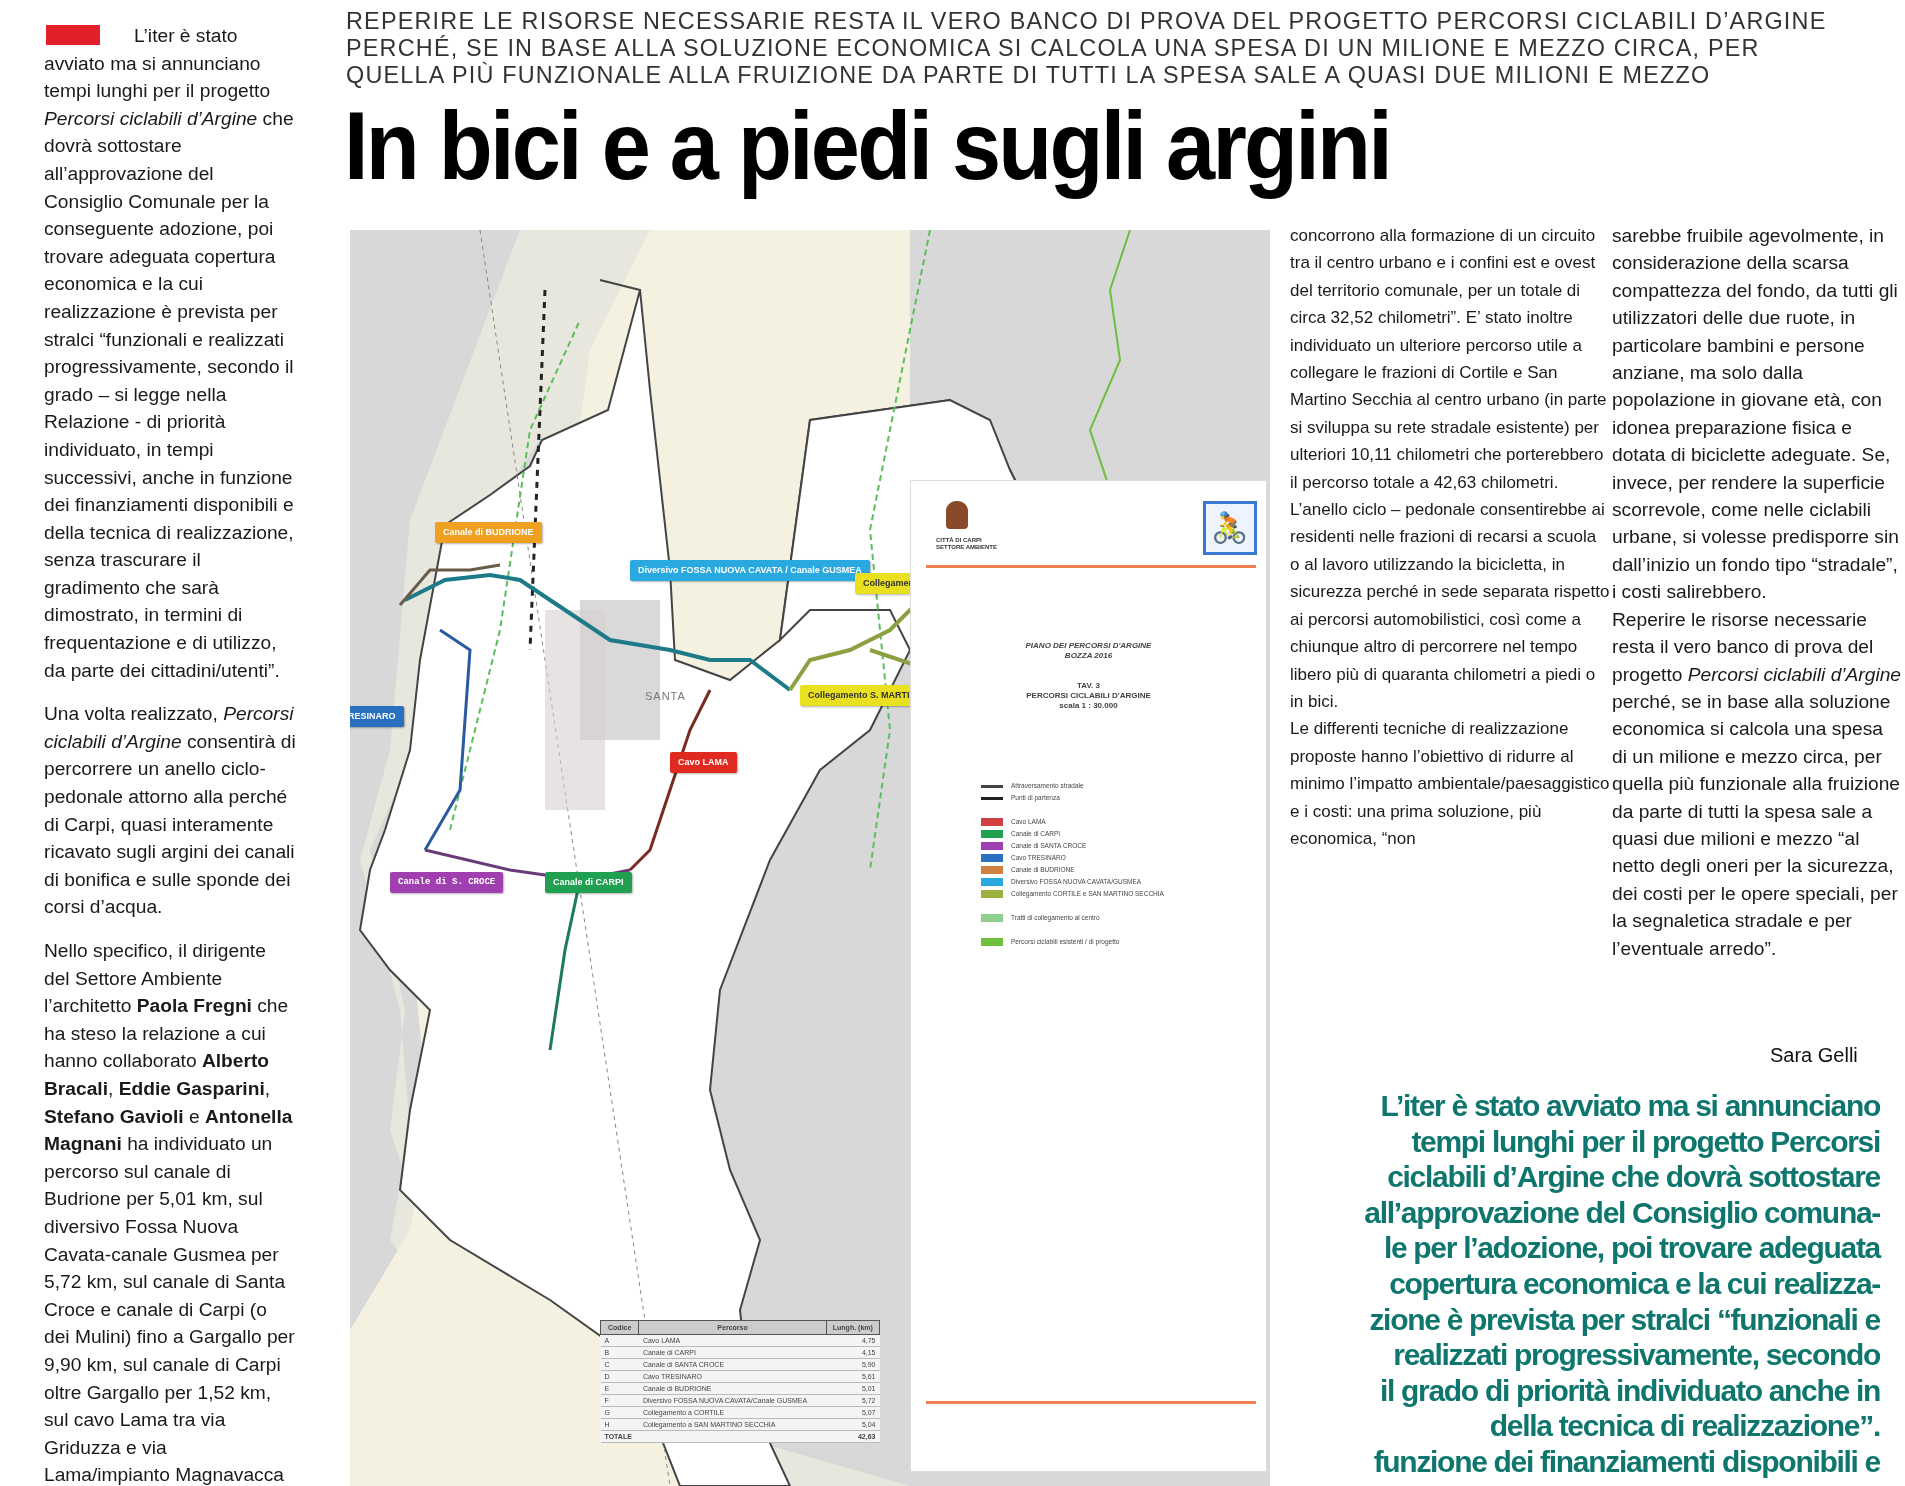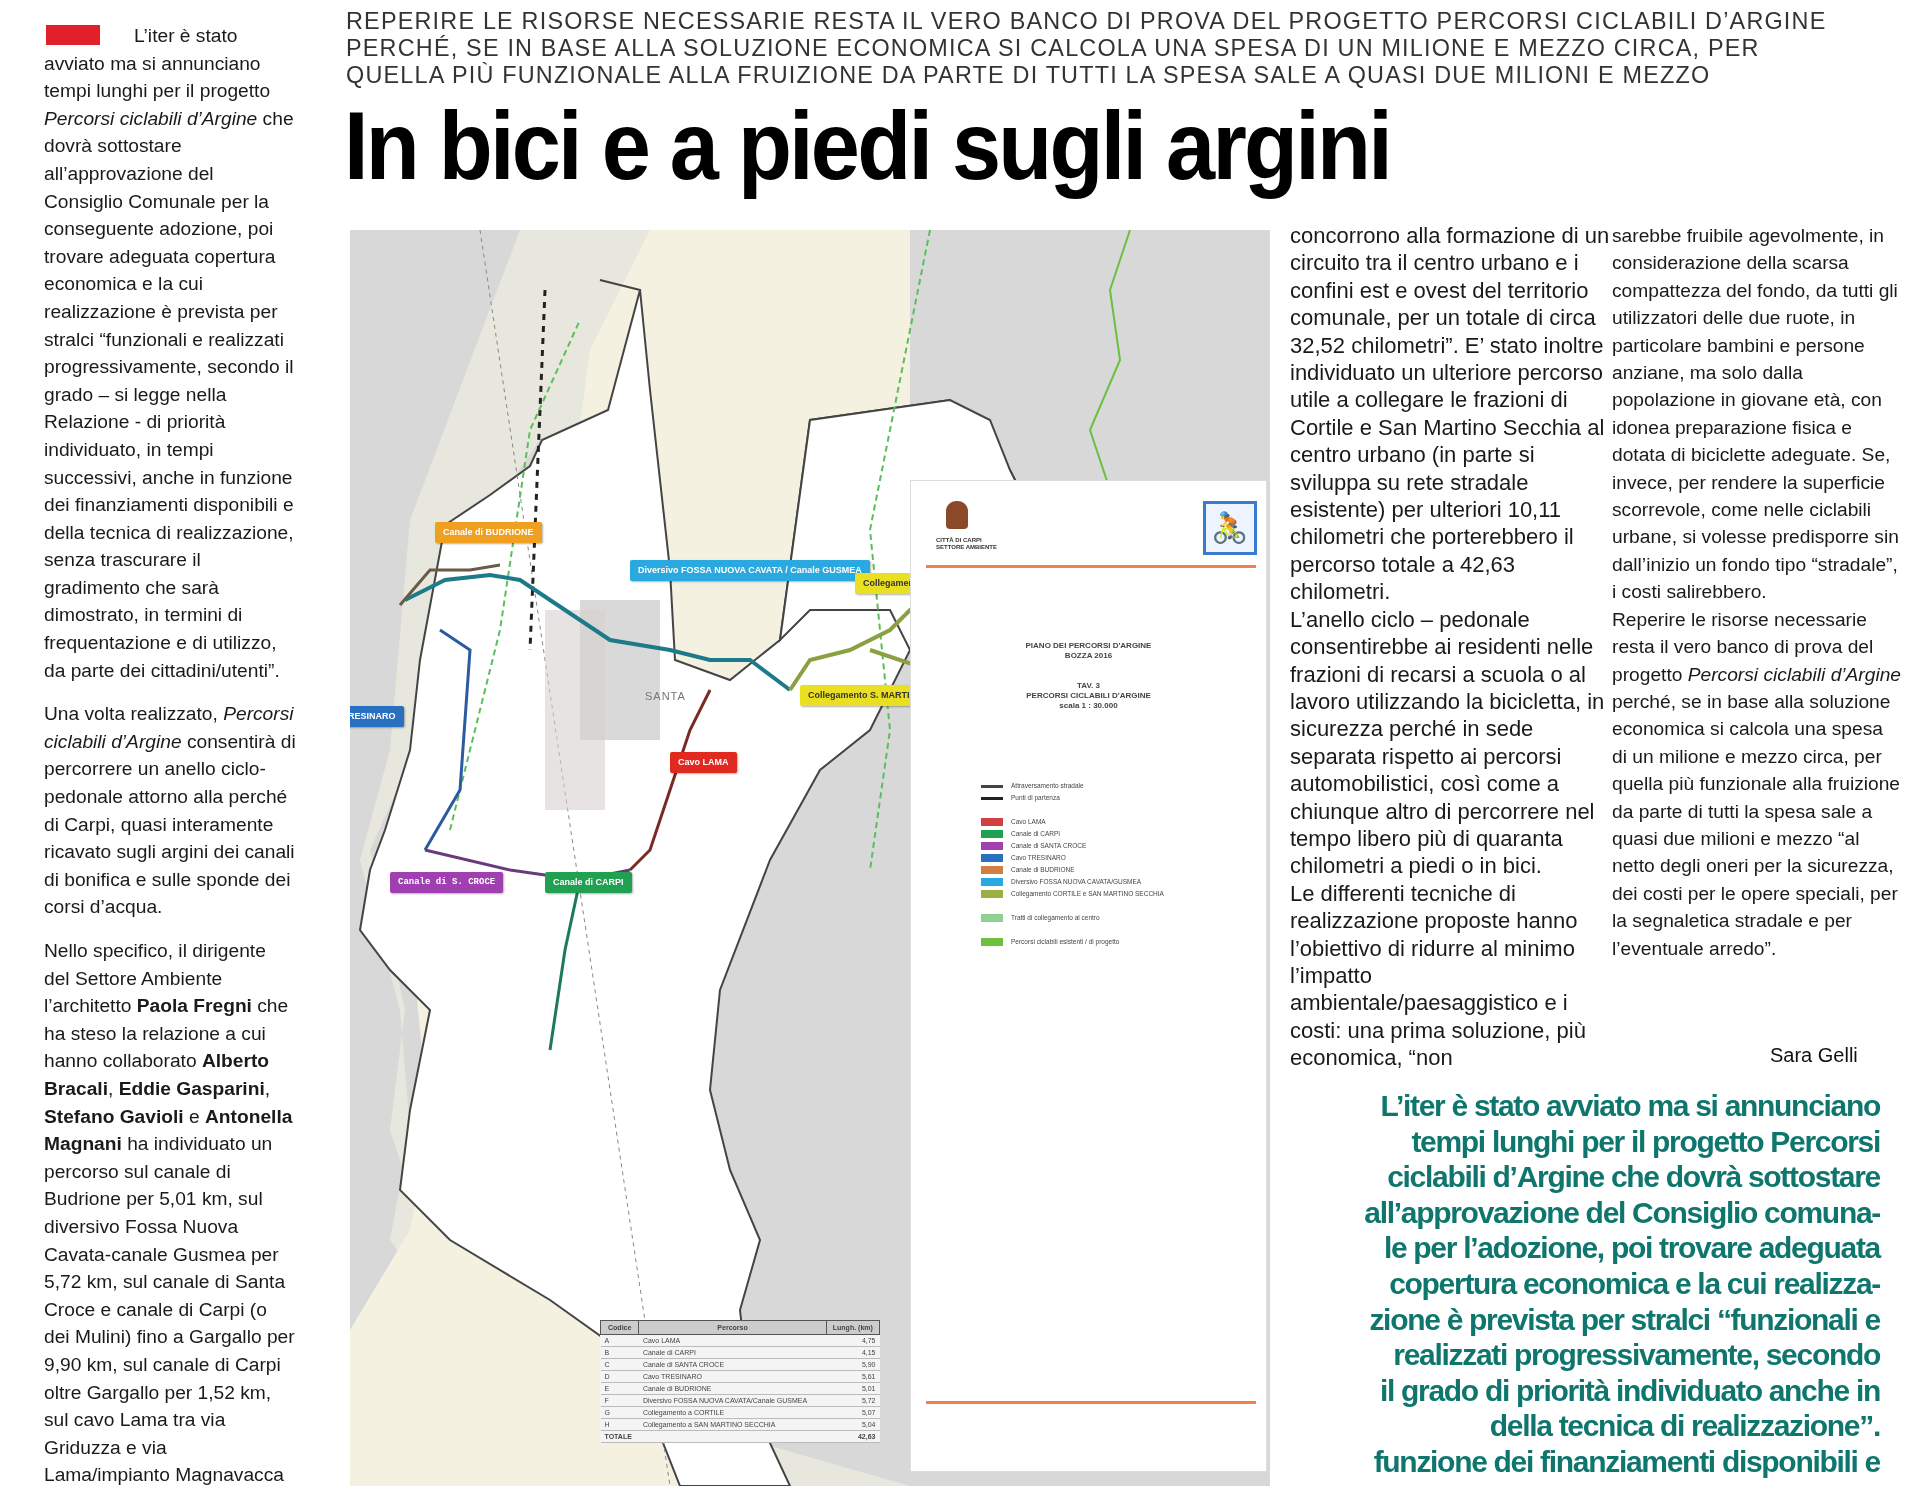--- a/index.html
+++ b/index.html
@@ -34,21 +34,21 @@
   .tb-legend .row { display:flex; align-items:center; gap:8px; margin-bottom:2px; }
   .sw { width:22px; height:8px; }
   .tb-bar2 { position:absolute; left:15px; top:920px; width:330px; height:3px; background:#f08050; }
   .len-table { position:absolute; left:250px; top:1090px; width:280px; border-collapse:collapse; font-size:7px; color:#444; background:#f4f4f4; }
   .len-table th { background:#ccc; border:1px solid #555; padding:3px 4px; font-weight:bold; }
   .len-table td { border-bottom:1px solid #bbb; padding:1px 4px; height:9px; }
   .len-table td.num { text-align:right; }
   .len-table tr.total td { font-weight:bold; }
 
   
-  .mid-col { position:absolute; left:1290px; top:222px; width:320px; font-size:22px; line-height:27.4px; color:#1a1a1a; }
+  .mid-col { position:absolute; left:1290px; top:222px; width:320px; font-size:17px; line-height:27.4px; color:#1a1a1a; }
   .right-col { position:absolute; left:1612px; top:222px; width:290px; font-size:19.2px; line-height:27.4px; color:#1a1a1a; }
   .mid-col p, .right-col p { margin:0; }
   .byline { position:absolute; left:1770px; top:1044px; font-size:20px; font-weight:normal; color:#111; }
 
   
   .pullquote { position:absolute; left:1290px; top:1088px; width:590px; text-align:right; font-size:30px; line-height:35.6px; font-weight:bold; letter-spacing:-1.3px; color:#0f766e; }
   .pullquote div { white-space:nowrap; }
 </style>
 </head>
 <body>
@@ -99,21 +99,21 @@
   <div class="map-label" style="left:40px;top:642px;background:#a040b0;font-family:Liberation Mono, monospace;">Canale di S. CROCE</div>
   <div class="map-label" style="left:195px;top:642px;background:#20a050;">Canale di CARPI</div>
   <div class="map-label" style="left:450px;top:455px;background:#e8e020;color:#333;">Collegamento S. MARTINO</div>
   <div class="map-carpi" style="left:295px;top:460px;">SANTA</div>
 
   <div class="title-block">
     <div class="tb-logo"></div>
     <div class="tb-logo-text"><span>CITTÀ DI CARPI</span><br><span>SETTORE AMBIENTE</span></div>
     <div class="tb-cycle">🚴</div>
     <div class="tb-bar"></div>
-    <div class="tb-title" style="top:160px;"><span>PIANO DEI PERCORSI D'ARGINE</span><br><span>BOZZA 2016</span></div>
+    <div class="tb-title" style="top:160px;font-style:italic;"><span>PIANO DEI PERCORSI D'ARGINE</span><br><span>BOZZA 2016</span></div>
     <div class="tb-title" style="top:200px;"><span>TAV. 3</span><br><span>PERCORSI CICLABILI D'ARGINE</span><br><span>scala 1 : 30.000</span></div>
     <div class="tb-legend" style="top:300px;">
       <div class="row">
           <span class="sw" style="background:#444;height:3px;"></span>
           <span>Attraversamento stradale</span>
         </div>
       <div class="row" style="margin-bottom:14px;">
           <span class="sw" style="background:#222;height:3px;"></span>
           <span>Punti di partenza</span>
         </div>

